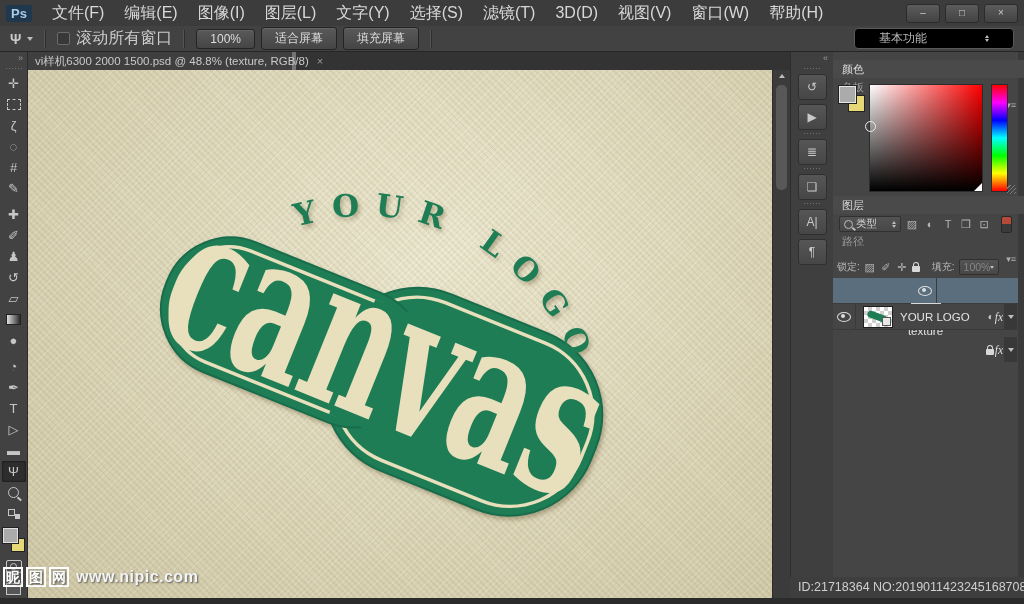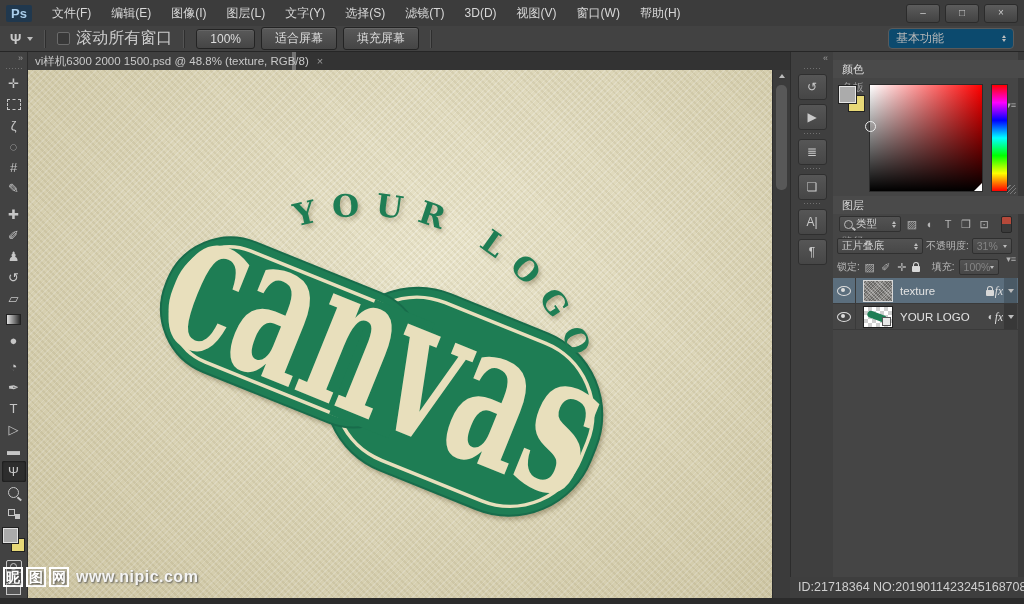--- a/index.html
+++ b/index.html
@@ -3,39 +3,39 @@
 <meta charset="utf-8">
 <style>
   html,body{margin:0;padding:0;background:#222;}
   #app{position:relative;width:1024px;height:604px;background:#3a3a3a;overflow:hidden;
        font-family:"Liberation Sans",sans-serif;color:#d6d6d6;}
   
   .menubar{position:absolute;left:0;top:0;width:1024px;height:26px;background:#3c3c3c;
            border-bottom:1px solid #282828;display:flex;align-items:center;}
   .pslogo{margin:0 10px 0 6px;padding:1px 5px;background:#20384e;color:#a9cdea;
           font-weight:bold;font-size:13px;border-radius:2px;}
-  .menuitem{padding:0 10px;font-size:12px;color:#d8d8d8;line-height:26px;white-space:nowrap;}
+  .menuitem{padding:0 10px;font-size:16px;color:#d8d8d8;line-height:26px;white-space:nowrap;}
   .wincontrols{position:absolute;right:6px;top:4px;display:flex;gap:5px;}
   .winbtn{width:32px;height:17px;background:linear-gradient(#5c5c5c,#424242);border:1px solid #2b2b2b;
           border-radius:3px;color:#ccc;font-size:10px;text-align:center;line-height:15px;}
   
   .optionsbar{position:absolute;left:0;top:26px;width:1024px;height:26px;background:#424242;
               border-bottom:1px solid #262626;display:flex;align-items:center;gap:6px;
               padding:0 10px 0 10px;box-sizing:border-box;}
   .opt-hand{color:#c9c9c9;font-size:14px;font-weight:bold;}
   .arr-d{width:0;height:0;border-left:3px solid transparent;border-right:3px solid transparent;border-top:4px solid #bdbdbd;}
   .arr-u{width:0;height:0;border-left:3px solid transparent;border-right:3px solid transparent;border-bottom:4px solid #bdbdbd;}
   .optsep{width:1px;height:18px;background:#545454;border-right:1px solid #2e2e2e;margin:0 5px;}
   .checkbox{width:11px;height:11px;background:#383838;border:1px solid #6a6a6a;border-radius:2px;}
   .optlabel{font-size:16px;color:#cccccc;}
   .optbtn{background:linear-gradient(#595959,#454545);border:1px solid #232323;border-radius:3px;
           color:#ddd;font-size:12px;padding:2px 13px;box-shadow:inset 0 1px 0 rgba(255,255,255,.08);}
   .spacer{flex:1;}
-  .workspace{display:flex;align-items:center;gap:8px;background:#0c4a6e;border:1px solid #5a5a5a;
-             border-radius:4px;color:#b9b9b9;font-size:12px;padding:1px 7px;width:110px;}
+  .workspace{display:flex;align-items:center;gap:8px;background:#000000;border:1px solid #5a5a5a;
+             border-radius:4px;color:#b9b9b9;font-size:12px;padding:1px 24px;width:110px;}
   .updown{display:flex;flex-direction:column;gap:1px;margin-left:auto;}
   .updown .arr-u{border-left-width:2.5px;border-right-width:2.5px;border-bottom-width:3px;}
   .updown .arr-d{border-left-width:2.5px;border-right-width:2.5px;border-top-width:3px;}
   
   .midrow{position:absolute;left:28px;top:52px;width:996px;height:18px;background:#333;}
   .doc-tab{position:absolute;left:28px;top:52px;width:268px;height:18px;background:#3f3f3f;
            border-right:4px solid #737373;display:flex;align-items:center;gap:6px;
            font-size:11.5px;color:#c9c9c9;padding:0 7px;box-sizing:border-box;white-space:nowrap;}
   .tabclose{color:#9a9a9a;font-size:11px;margin-left:2px;}
   
@@ -355,53 +355,37 @@
           </span>
       </div>
       <span class="ficon">▨</span>
       <span class="ficon">◐</span>
       <span class="ficon">T</span>
       <span class="ficon">❒</span>
       <span class="ficon">⊡</span>
       <span class="fswitch"></span>
     </div>
 
-    <div class="prow" style="top:184px;height:20px;padding:0 4px;gap:3px;">
-      <div class="combo" style="width:86px;">
-        <span>正片叠底</span>
-        <span class="updown">
-            <span class="arr-u"></span>
-            <span class="arr-d"></span>
-          </span>
-      </div>
-      <span class="plabel">不透明度:</span>
-      <div class="combo dimval" style="width:40px;">
-        <span>31%</span>
-        <span class="updown">
-            <span class="arr-d"></span>
-          </span>
-      </div>
-    </div>
 
     <div class="prow" style="top:206px;height:18px;padding:0 4px;gap:4px;">
       <span class="plabel">锁定:</span>
       <span class="ficon" style="width:12px;">▨</span>
       <span class="ficon" style="width:12px;">✐</span>
       <span class="ficon" style="width:12px;">✛</span>
       <span class="padlock"></span>
       <span class="plabel" style="margin-left:8px;">填充:</span>
       <div class="combo dimval" style="width:40px;">
         <span>100%</span>
         <span class="updown">
             <span class="arr-d"></span>
           </span>
       </div>
     </div>
 
-    <div class="lrow sel" style="top:226px;">
+    <div class="lrow sel" style="top:226px;flex-direction:column;">
       <span class="leye">
           <span class="eye"></span>
         </span>
       <span class="lthumb thumb-texture"></span>
       <span class="lname">texture</span>
       <span class="lbadges">
         <span class="padlock"></span>
         <span class="fx">fx</span>
         <span class="ddtab">
             <span class="arr-d"></span>

